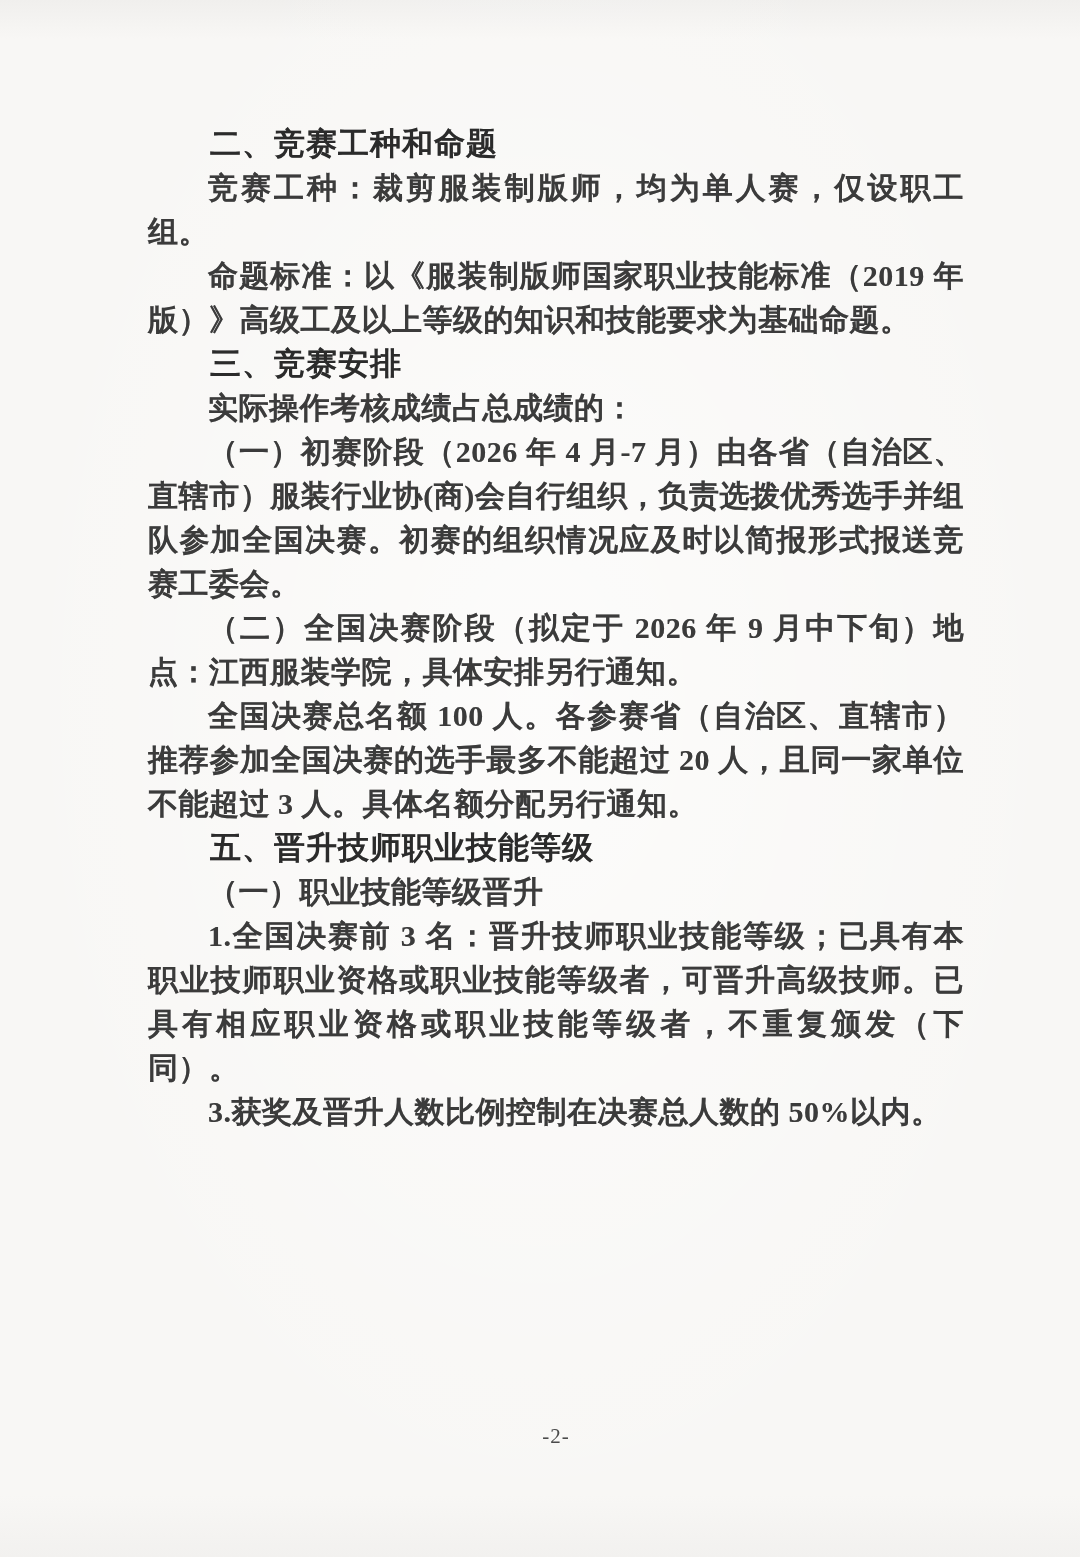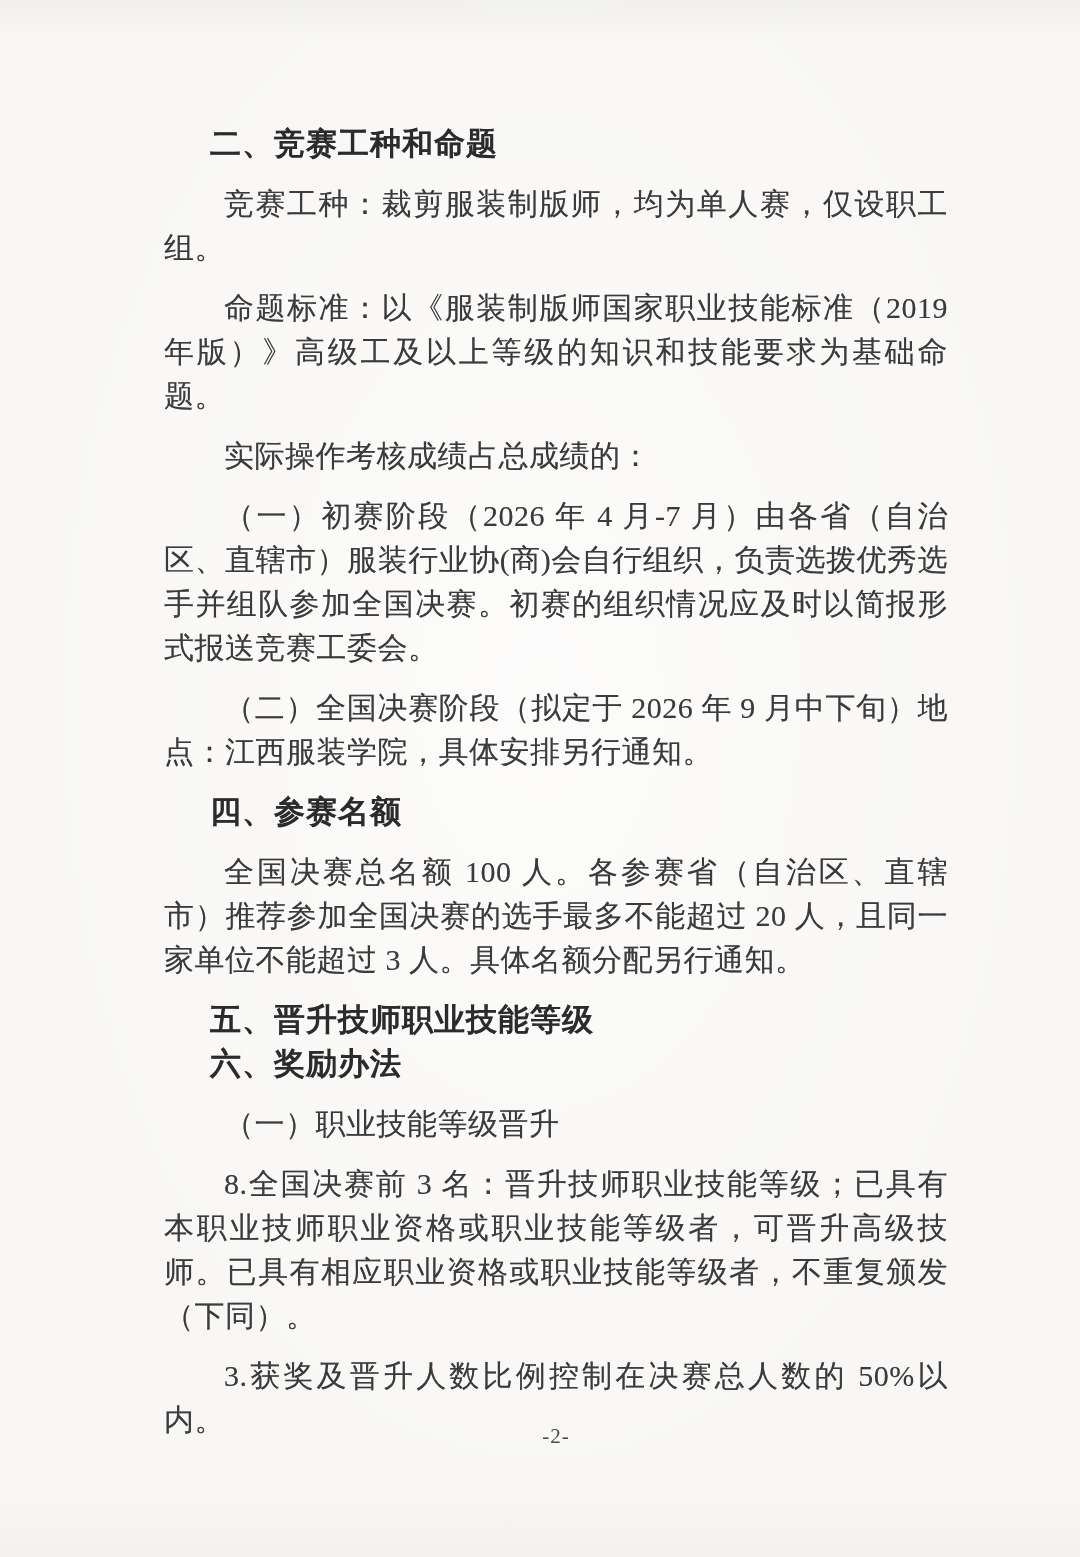--- a/index.html
+++ b/index.html
@@ -36,22 +36,23 @@
     font-family: "Liberation Sans", "DejaVu Sans", sans-serif;
     font-weight: 700;
     font-size: 31px;
     color: #2b2b2b;
     text-indent: 2em;
     letter-spacing: 1px;
     text-align: left;
   }
   .doc .para {
     text-indent: 2em;
-    margin: 16px;
+    margin: 0;
     letter-spacing: 0.5px;
+    font-weight: bold;
   }
   .footer {
     position: absolute;
     top: 1424px;
     left: 148px;
     width: 816px;
     text-align: center;
     font-size: 21px;
     color: #4a4a4a;
     font-family: "Liberation Serif", "DejaVu Serif", serif;
@@ -59,25 +60,24 @@
   }
 </style>
 </head>
 <body>
 
 <div class="page">
   <main class="doc" id="doc-sections">
       <div class="heading">二、竞赛工种和命题</div>
       <div class="para">竞赛工种：裁剪服装制版师，均为单人赛，仅设职工组。</div>
       <div class="para">命题标准：以《服装制版师国家职业技能标准（2019 年版）》高级工及以上等级的知识和技能要求为基础命题。</div>
+      <div class="heading">三、竞赛安排</div>
       <div class="para">实际操作考核成绩占总成绩的：</div>
       <div class="para">（一）初赛阶段（2026 年 4 月-7 月）由各省（自治区、直辖市）服装行业协(商)会自行组织，负责选拨优秀选手并组队参加全国决赛。初赛的组织情况应及时以简报形式报送竞赛工委会。</div>
       <div class="para">（二）全国决赛阶段（拟定于 2026 年 9 月中下旬）地点：江西服装学院，具体安排另行通知。</div>
-      <div class="heading">四、参赛名额</div>
       <div class="para">全国决赛总名额 100 人。各参赛省（自治区、直辖市）推荐参加全国决赛的选手最多不能超过 20 人，且同一家单位不能超过 3 人。具体名额分配另行通知。</div>
       <div class="heading">五、晋升技师职业技能等级</div>
-      <div class="heading">六、奖励办法</div>
       <div class="para">（一）职业技能等级晋升</div>
-      <div class="para">8.全国决赛前 3 名：晋升技师职业技能等级；已具有本职业技师职业资格或职业技能等级者，可晋升高级技师。已具有相应职业资格或职业技能等级者，不重复颁发（下同）。</div>
+      <div class="para">1.全国决赛前 3 名：晋升技师职业技能等级；已具有本职业技师职业资格或职业技能等级者，可晋升高级技师。已具有相应职业资格或职业技能等级者，不重复颁发（下同）。</div>
       <div class="para">3.获奖及晋升人数比例控制在决赛总人数的 50%以内。</div>
     </main>
   <div class="footer">-2-</div>
 </div>
 
 </body></html>

